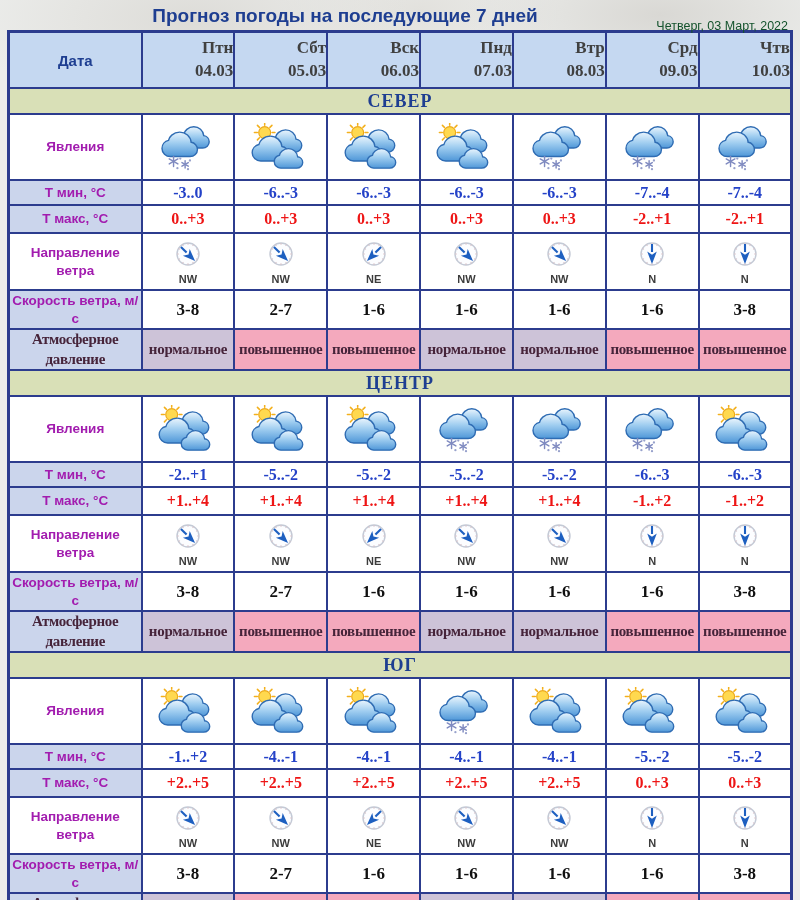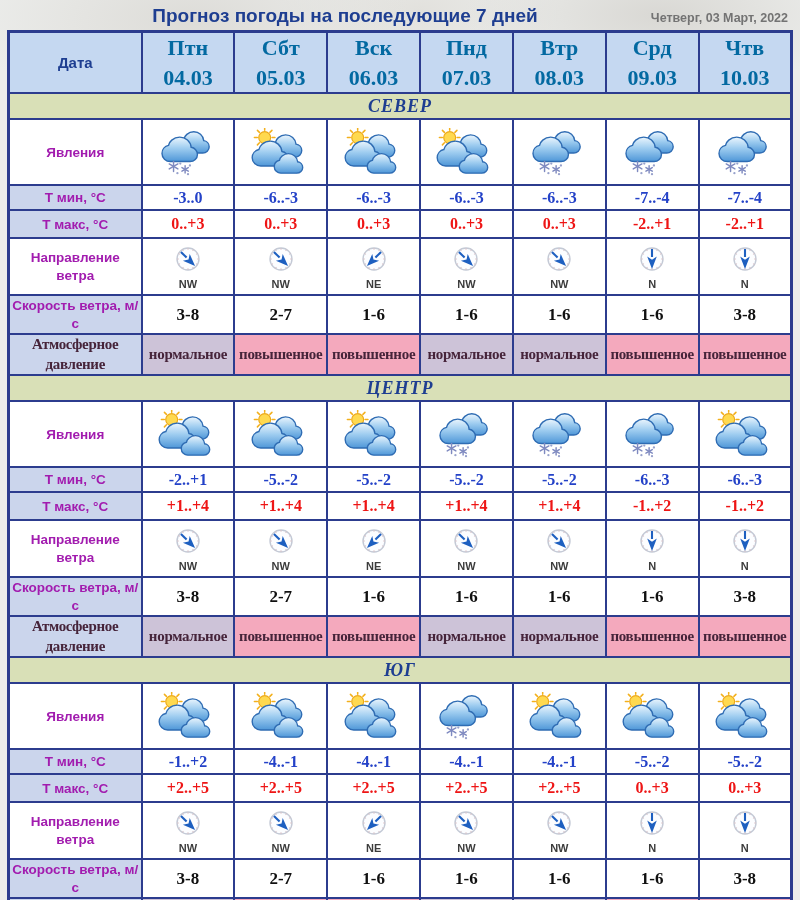--- a/index.html
+++ b/index.html
@@ -13,45 +13,44 @@
       radial-gradient(ellipse 200px 90px at 420px 10px, #e2e1dd 0%, rgba(226,225,221,0) 70%);
     overflow:hidden;
   }
   .page{position:relative;}
   .hdr{position:relative;height:27px;margin-top:3px;padding-left:16px;}
   .title{
     position:absolute;left:345px;top:2px;transform:translateX(-50%);
     font-size:19px;font-weight:bold;color:#1e3e91;white-space:nowrap;
   }
   .hdr-date{
-    position:absolute;right:12px;top:8px;
-    font-size:12.5px;font-weight:bold;color:#737373;white-space:nowrap;
+    position:absolute;right:12px;top:16px;
+    font-size:12.5px;font-weight:normal;color:#14532d;white-space:nowrap;
   }
   table.fc{
     margin-left:7px;width:786px;
     border-collapse:collapse;table-layout:fixed;
     border:3px solid #2c3c8e;
     background:#ffffff;
   }
   table.fc td, table.fc th{
     border:2px solid #2c3c8e;
     text-align:center;vertical-align:middle;
     padding:0;overflow:hidden;
   }
   th.daycol{background:#c5d8f1;height:54px;}
   th.datelab{background:#c5d8f1;color:#1e3e91;font-size:15px;font-weight:bold;}
   .day-name,.day-date{
     font-family:"Liberation Serif",serif;font-weight:bold;
-    font-size:22px;color:#0369a1;line-height:1.35;
+    font-size:17px;color:#404040;line-height:1.35;text-align:right;
   }
   td.band{
     background:#d9e0b7;color:#1e3e91;height:24px;
     font-family:"Liberation Serif",serif;font-weight:bold;font-size:18px;
     letter-spacing:1px;
-    font-style:italic;
   }
   td.rowlab{
     background:#cbd5ec;color:#a21caf;
     font-size:13.5px;font-weight:bold;text-align:left;
     padding-left:8px;line-height:1.3;
   }
   tr.r-icons td{height:64px;background:#fff;}
   tr.r-tmin td.val{height:23px;color:#2442c8;margin-left:43px;}
   tr.r-tmax td.val{height:26px;color:#ee1515;}
   td.val{

